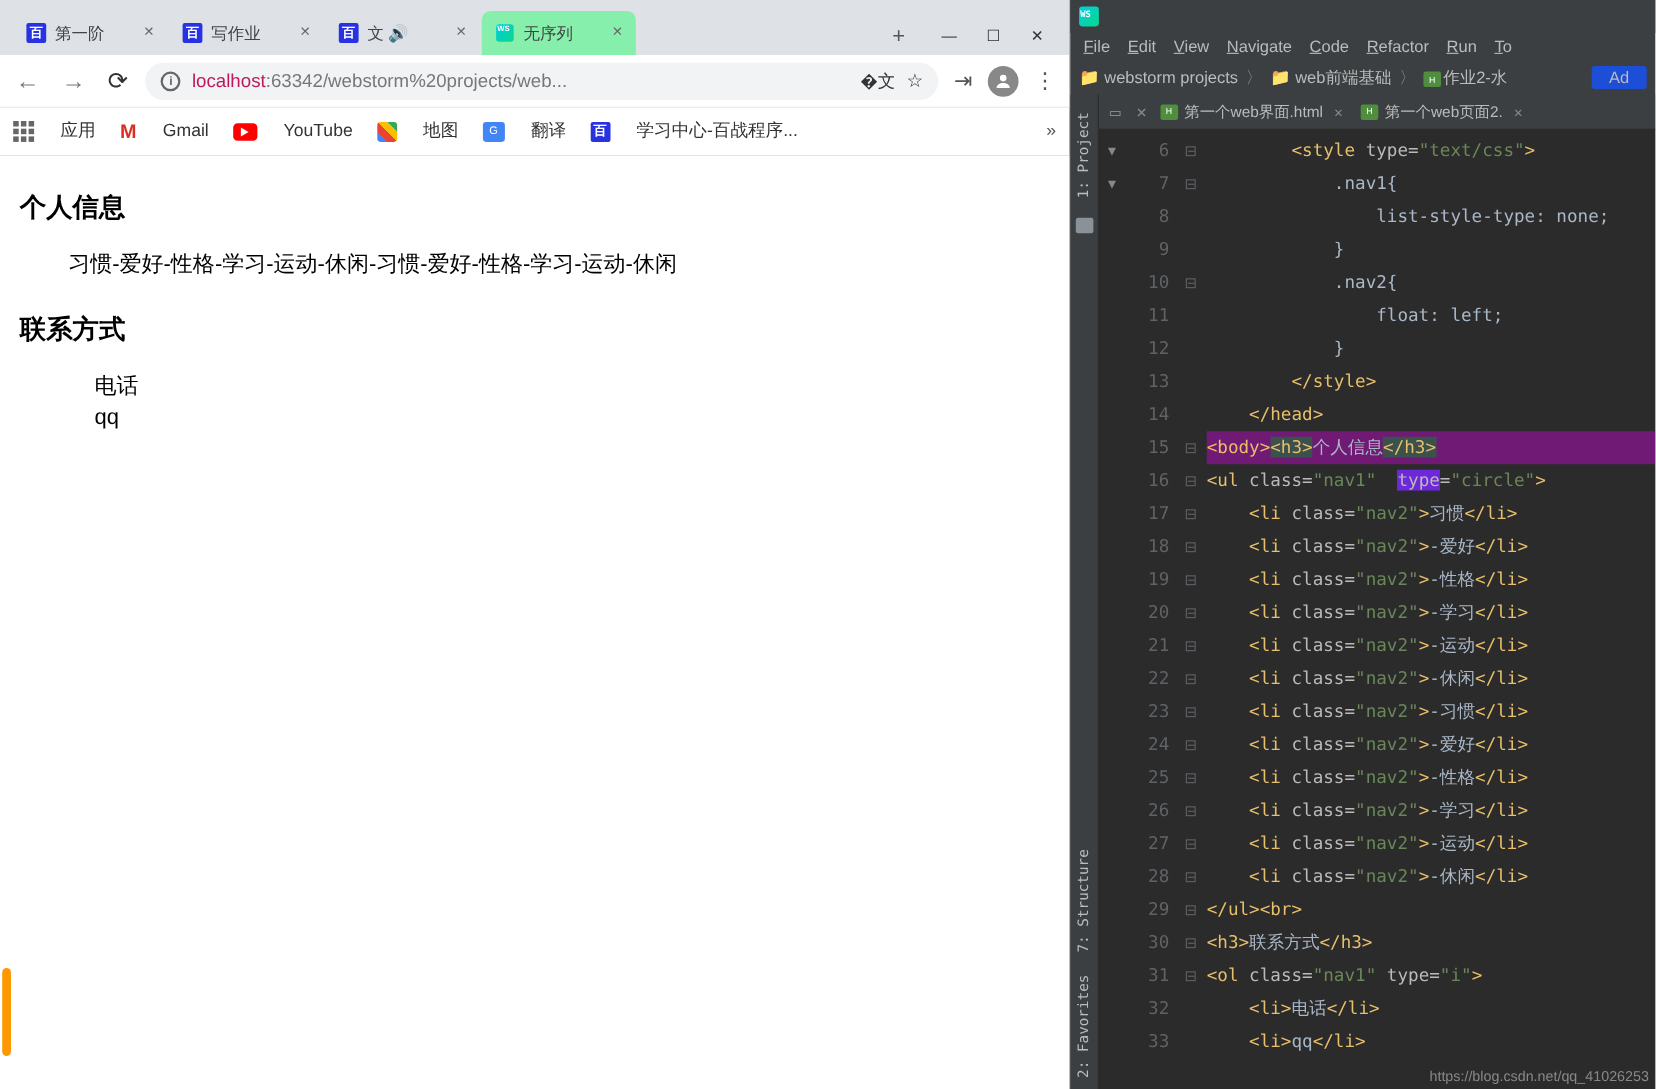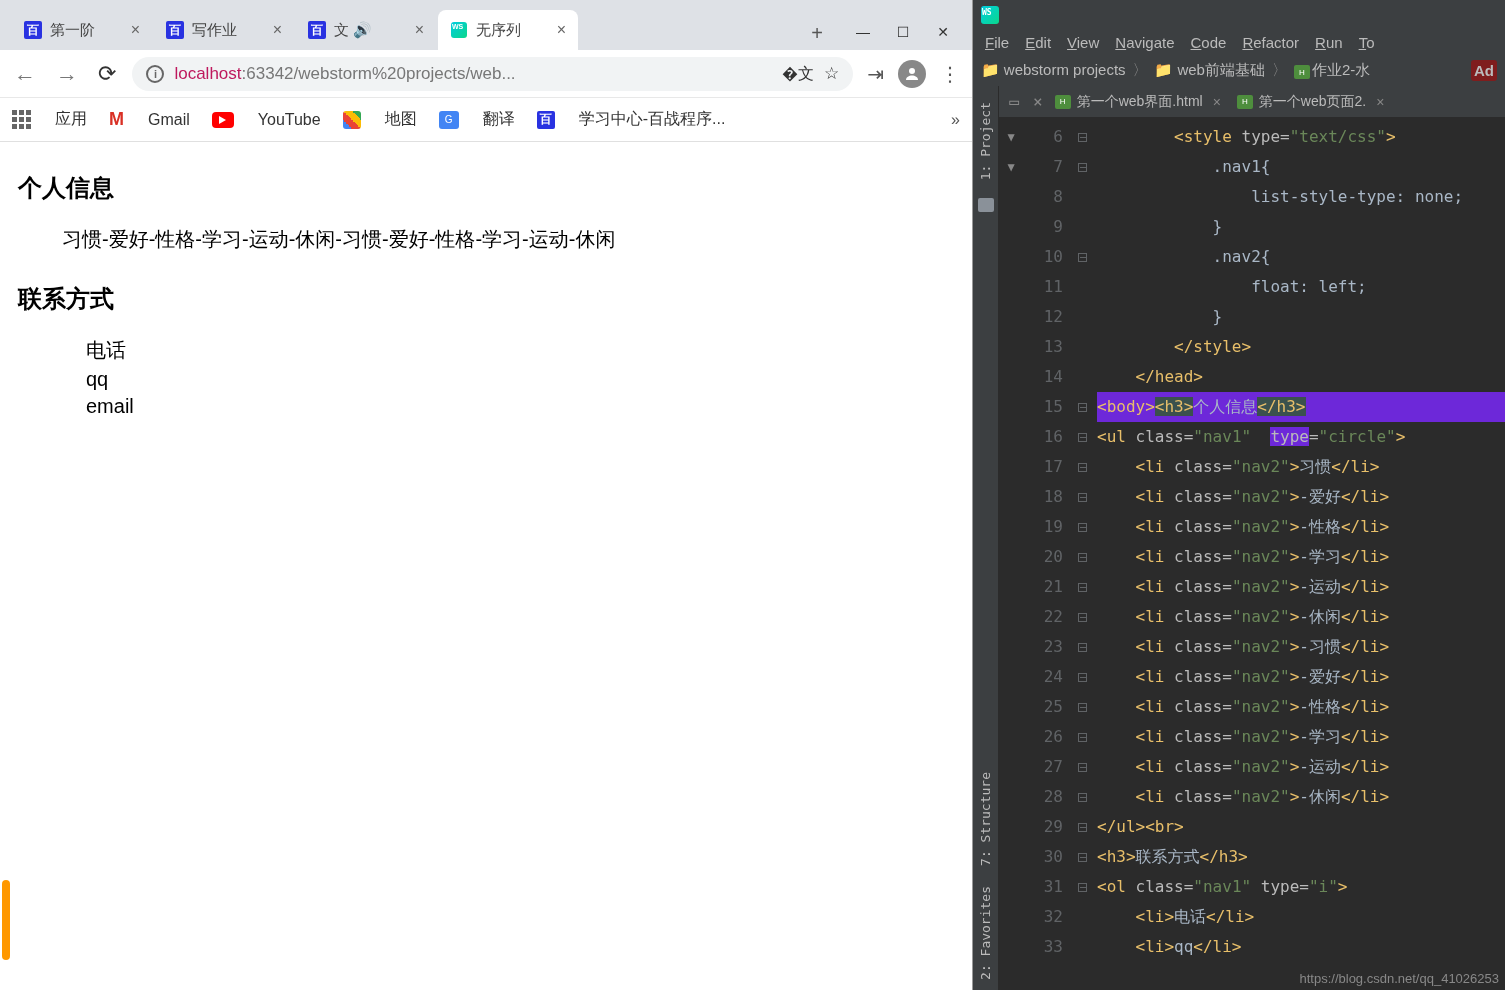--- a/index.html
+++ b/index.html
@@ -3,21 +3,21 @@
 <meta charset="utf-8">
 <style>
 * { margin: 0; padding: 0; box-sizing: border-box; }
 body { font-family: -apple-system, "Segoe UI", sans-serif; display: flex; width: 1505px; height: 990px; overflow: hidden; background: #f0f0f0; }
 
 
 .browser { width: 973px; height: 100%; background: #fff; display: flex; flex-direction: column; border-right: 1px solid #999; }
 .titlebar { height: 50px; background: #dee1e6; display: flex; align-items: flex-end; }
 .tabs { display: flex; flex: 1; padding-left: 12px; }
 .tab { display: flex; align-items: center; height: 40px; padding: 0 12px; margin-right: 2px; border-radius: 8px 8px 0 0; font-size: 15px; color: #444; min-width: 140px; position: relative; }
-.tab.active { background: #ffffff; }
+.tab.active { background: #86efac; }
 .tab .favicon { width: 18px; height: 18px; margin-right: 8px; display: flex; align-items: center; justify-content: center; }
 .tab .closebtn { margin-left: auto; color: #666; font-size: 16px; }
 .tab .audio { margin-left: 4px; color:#555; }
 .ws-favicon { width:16px;height:16px;background:linear-gradient(135deg,#00cde0 0%,#0bd78b 100%);border-radius:3px;position:relative;}
 .ws-favicon::after{content:"WS";position:absolute;top:1px;left:1px;font-size:7px;font-weight:bold;color:#fff;}
 .newtab { width: 34px; height: 34px; display: flex; align-items: center; justify-content: center; font-size: 20px; color: #555; }
 .wincontrols { display: flex; gap: 26px; padding: 0 22px 10px 22px; color: #333; font-size: 14px; }
 .wincontrols span{display:inline-block;width:14px;text-align:center;}
 
 .addrbar { height: 48px; background: #fff; display: flex; align-items: center; padding: 0 10px; gap: 12px; border-bottom:1px solid #e8e8e8;}
@@ -60,21 +60,21 @@
 .ide-title { height: 30px; background: #3c3f41; display: flex; align-items: center; padding: 0 8px; gap: 6px; }
 .ide-ws-ico{width:18px;height:18px;background:linear-gradient(135deg,#00cde0,#0bd78b);border-radius:3px;position:relative;}
 .ide-ws-ico::after{content:"WS";position:absolute;top:2px;left:1px;font-size:8px;font-weight:bold;color:#fff;}
 .ide-menu{height:24px;display:flex;align-items:center;gap:4px;padding:0 6px;font-family:-apple-system,"Segoe UI",sans-serif;font-size:15px;}
 .ide-menu span{padding:0 6px;}
 .ide-menu u{text-decoration:underline;}
 .ide-crumbs{height:32px;display:flex;align-items:center;padding:0 8px;gap:7px;font-family:-apple-system,"Segoe UI",sans-serif;font-size:15px;}
 .ide-crumbs .folder-ico{color:#8a9199;}
 .ide-crumbs .h5-ico{width:16px;height:14px;background:#4e8e3d;display:inline-flex;align-items:center;justify-content:center;font-size:8px;color:#fff;margin-right:2px;border-radius:2px;}
 .ide-crumbs .sep{color:#888;}
-.ide-crumbs .addbtn{margin-left:auto;background:#7f1d1d;padding:2px 3px;border-radius:3px;font-weight:bold;}
+.ide-crumbs .addbtn{margin-left:auto;background:#1d4ed8;padding:2px 16px;border-radius:3px;}
 
 .ide-body{flex:1;display:flex;overflow:hidden;}
 .sidebar{width:26px;background:#3c3f41;border-right:1px solid #2b2b2b;display:flex;flex-direction:column;align-items:center;padding-top:6px;}
 .sidebar .tabv{writing-mode:vertical-rl;transform:rotate(180deg);font-size:13px;padding:10px 2px;color:#bbb;display:flex;align-items:center;gap:4px;}
 .sidebar .spacer{flex:1;}
 .sidebar .folder-mini{width:16px;height:14px;background:#8a9199;margin-top:8px;border-radius:2px;}
 
 .editor-area{flex:1;display:flex;flex-direction:column;}
 .filetabs{height:32px;background:#3c3f41;display:flex;align-items:center;border-bottom:1px solid #2b2b2b;}
 .filetabs .projtool{width:30px;text-align:center;color:#888;}
@@ -89,21 +89,21 @@
 .foldcol{width:18px;padding-top:4px;}
 .foldcol .f{height:30px;display:flex;align-items:center;justify-content:center;color:#606366;font-size:11px;}
 .foldcol .minus{border:1px solid #606366;width:9px;height:9px;position:relative;}
 .foldcol .minus::after{content:"";position:absolute;top:3px;left:1px;width:6px;height:1px;background:#606366;}
 .code{flex:1;padding:4px 0 0 6px;line-height:30px;white-space:pre;}
 .code .tag{color:#e8bf6a;}
 .code .attr{color:#bababa;}
 .code .str{color:#6a8759;}
 .code .txt{color:#a9b7c6;}
 .code .hl{background:#6d28d9;}
-.code .caret-line{background:#6d28d9;display:inline-block;width:100%;}
+.code .caret-line{background:#701a75;display:inline-block;width:100%;}
 .code .sel{background:#3b514d;}
 .footer-url{position:absolute;bottom:4px;right:6px;font-size:13px;color:#888;font-family:-apple-system,sans-serif;}
 </style>
 </head>
 <body>
 
 <div class="browser">
   <div class="titlebar">
     <div class="tabs" id="browser-tabs">
         <div class="tab">
@@ -215,21 +215,20 @@
         <li class="nav2">-爱好</li>
         <li class="nav2">-性格</li>
         <li class="nav2">-学习</li>
         <li class="nav2">-运动</li>
         <li class="nav2">-休闲</li>
       </ul>
     <h3 class="sec2">联系方式</h3>
     <ol id="ol1">
         <li>电话</li>
         <li>qq</li>
-        <li>email</li>
       </ol>
   </div>
   <div class="scrollhint"></div>
 </div>
 
 <div class="ide">
   <div class="ide-title">
     <span class="ide-ws-ico"></span>
   </div>
   <div class="ide-menu" id="ide-menu">

